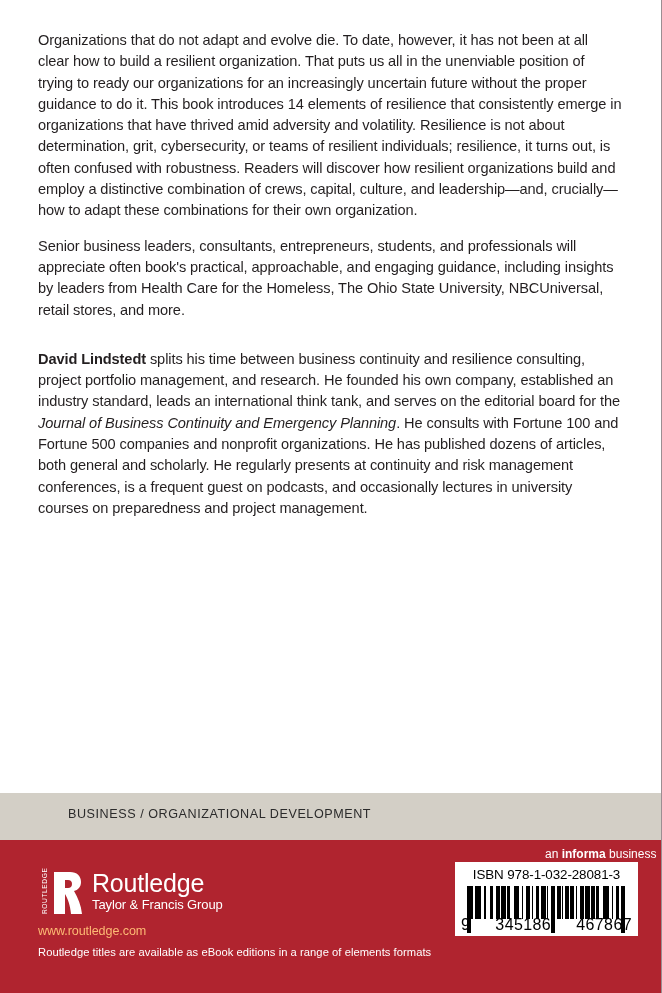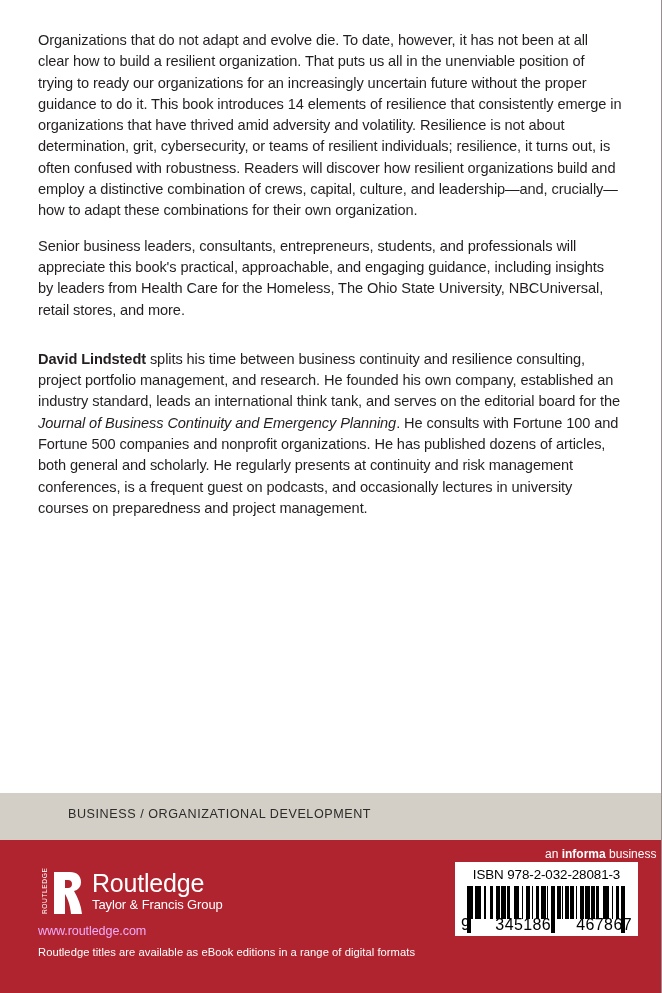--- a/index.html
+++ b/index.html
@@ -98,21 +98,21 @@
     color: #ffffff;
     font-size: 13px;
     line-height: 16px;
     margin-top: 1px;
     letter-spacing: -0.1px;
   }
   .logo-url {
     position: absolute;
     left: 38px;
     top: 84px;
-    color: #f0abfc;
+    color: #fdba74;
     font-size: 12.6px;
     letter-spacing: -0.1px;
   }
   .ebook-line {
     position: absolute;
     left: 38px;
     top: 106px;
     color: #ffffff;
     font-size: 11.2px;
     letter-spacing: 0.05px;
@@ -175,21 +175,21 @@
     letter-spacing: 0.4px;
   }
 </style>
 </head>
 <body>
 
 <div class="cover">
 
   <div class="blurb">
     <p class="para">Organizations that do not adapt and evolve die. To date, however, it has not been at all clear how to build a resilient organization. That puts us all in the unenviable position of trying to ready our organizations for an increasingly uncertain future without the proper guidance to do it. This book introduces 14 elements of resilience that consistently emerge in organizations that have thrived amid adversity and volatility. Resilience is not about determination, grit, cybersecurity, or teams of resilient individuals; resilience, it turns out, is often confused with robustness. Readers will discover how resilient organizations build and employ a distinctive combination of crews, capital, culture, and leadership—and, crucially—how to adapt these combinations for their own organization.</p>
-    <p class="para">Senior business leaders, consultants, entrepreneurs, students, and professionals will appreciate this book's practical, approachable, and engaging guidance, including insights by leaders from Health Care for the Homeless, The Ohio State University, NBCUniversal, retail stores, and more.</p>
+    <p class="para">Senior business leaders, consultants, entrepreneurs, students, and professionals will appreciate often book's practical, approachable, and engaging guidance, including insights by leaders from Health Care for the Homeless, The Ohio State University, NBCUniversal, retail stores, and more.</p>
 
     <p class="para bio"><span class="bold-name">David Lindstedt</span><span> splits his time between business continuity and resilience consulting, project portfolio management, and research. He founded his own company, established an industry standard, leads an international think tank, and serves on the editorial board for the </span><span class="ital">Journal of Business Continuity and Emergency Planning</span><span>. He consults with Fortune 100 and Fortune 500 companies and nonprofit organizations. He has published dozens of articles, both general and scholarly. He regularly presents at continuity and risk management conferences, is a frequent guest on podcasts, and occasionally lectures in university courses on preparedness and project management.</span></p>
   </div>
 
   <div class="cat-band">
     <div class="cat-text">BUSINESS / ORGANIZATIONAL DEVELOPMENT</div>
   </div>
 
   <div class="red-band">
 
@@ -200,26 +200,26 @@
           <path d="M16 4 h16 c7 0 11 4 11 10 c0 5 -3 8 -7 9 c4 7 7 14 8 23 h-11 c-1 -9 -3 -15 -6 -20 v20 h-11 z M27 12 v8 h3 c2.6 0 4 -1.6 4 -4 c0 -2.6 -1.4 -4 -4 -4 z" fill="#ffffff"></path>
         </svg>
       </div>
       <div class="logo-words">
         <div class="logo-name">Routledge</div>
         <div class="logo-sub">Taylor &amp; Francis Group</div>
       </div>
     </div>
 
     <div class="logo-url">www.routledge.com</div>
-    <div class="ebook-line">Routledge titles are available as eBook editions in a range of digital formats</div>
+    <div class="ebook-line">Routledge titles are available as eBook editions in a range of elements formats</div>
 
     <div class="informa"><span>an </span><b>informa</b><span> business</span></div>
 
     <div class="isbn-box">
-      <div class="isbn-text">ISBN 978-2-032-28081-3</div>
+      <div class="isbn-text">ISBN 978-1-032-28081-3</div>
       <div class="barcode" id="barcode">
           <i style="width: 0.869565%; background: rgb(0, 0, 0); height: 142%;"></i>
           <i style="width: 0.869565%; background: rgb(0, 0, 0); height: 142%;"></i>
           <i style="width: 0.869565%; background: rgb(0, 0, 0); height: 142%;"></i>
           <i style="width: 0.869565%; background: rgb(0, 0, 0);"></i>
           <i style="width: 1.73913%; background: transparent;"></i>
           <i style="width: 3.47826%; background: rgb(0, 0, 0);"></i>
           <i style="width: 1.73913%; background: transparent;"></i>
           <i style="width: 1.73913%; background: rgb(0, 0, 0);"></i>
           <i style="width: 2.6087%; background: transparent;"></i>

